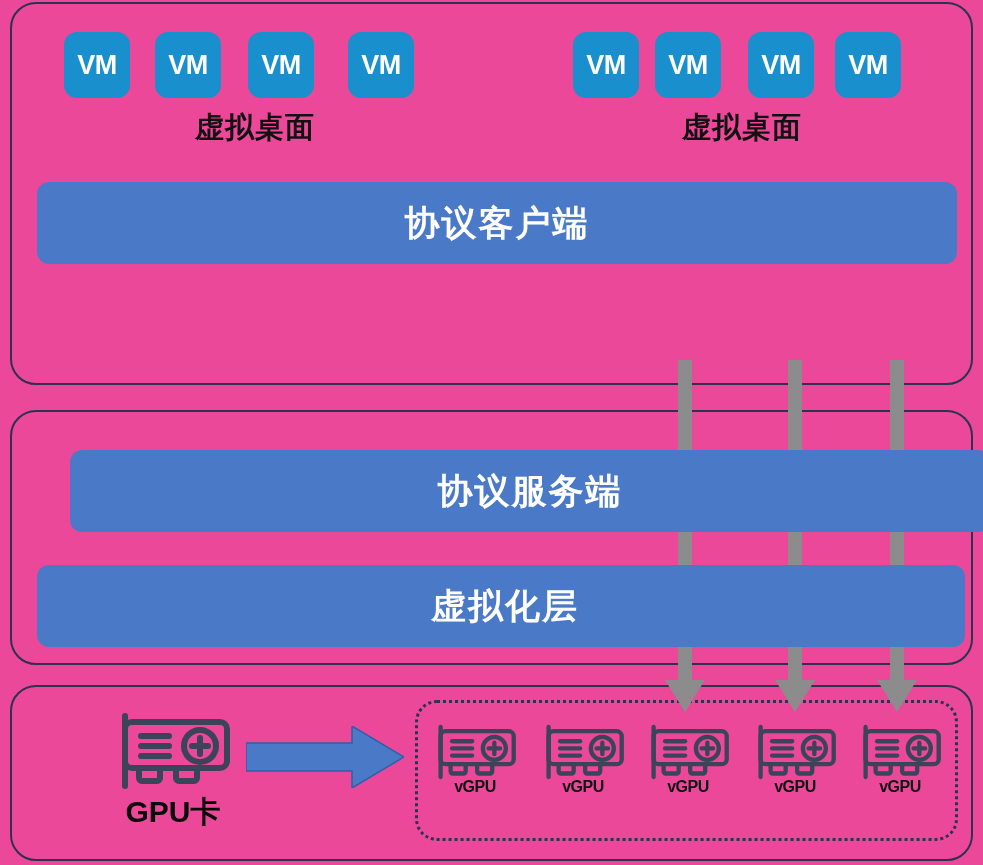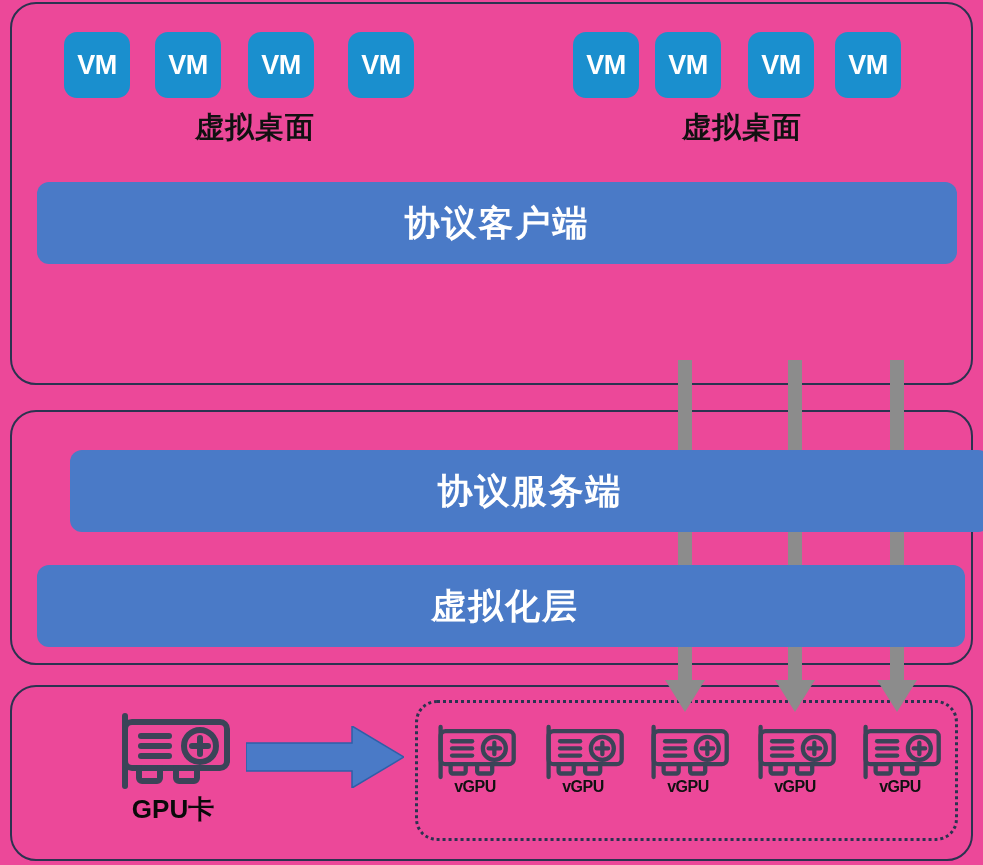--- a/index.html
+++ b/index.html
@@ -99,21 +99,21 @@
   
   #gpu-card-wrap {
     position: absolute;
     left: 108px;
     top: 712px;
     width: 130px;
     text-align: center;
   }
   #gpu-card-label {
     margin-top: 2px;
-    font-size: 26px;
+    font-size: 30px;
     font-weight: bold;
     color: #0a0a0a;
     letter-spacing: 0px;
   }
   #blue-arrow {
     position: absolute;
     left: 246px;
     top: 726px;
     width: 158px;
     height: 62px;

